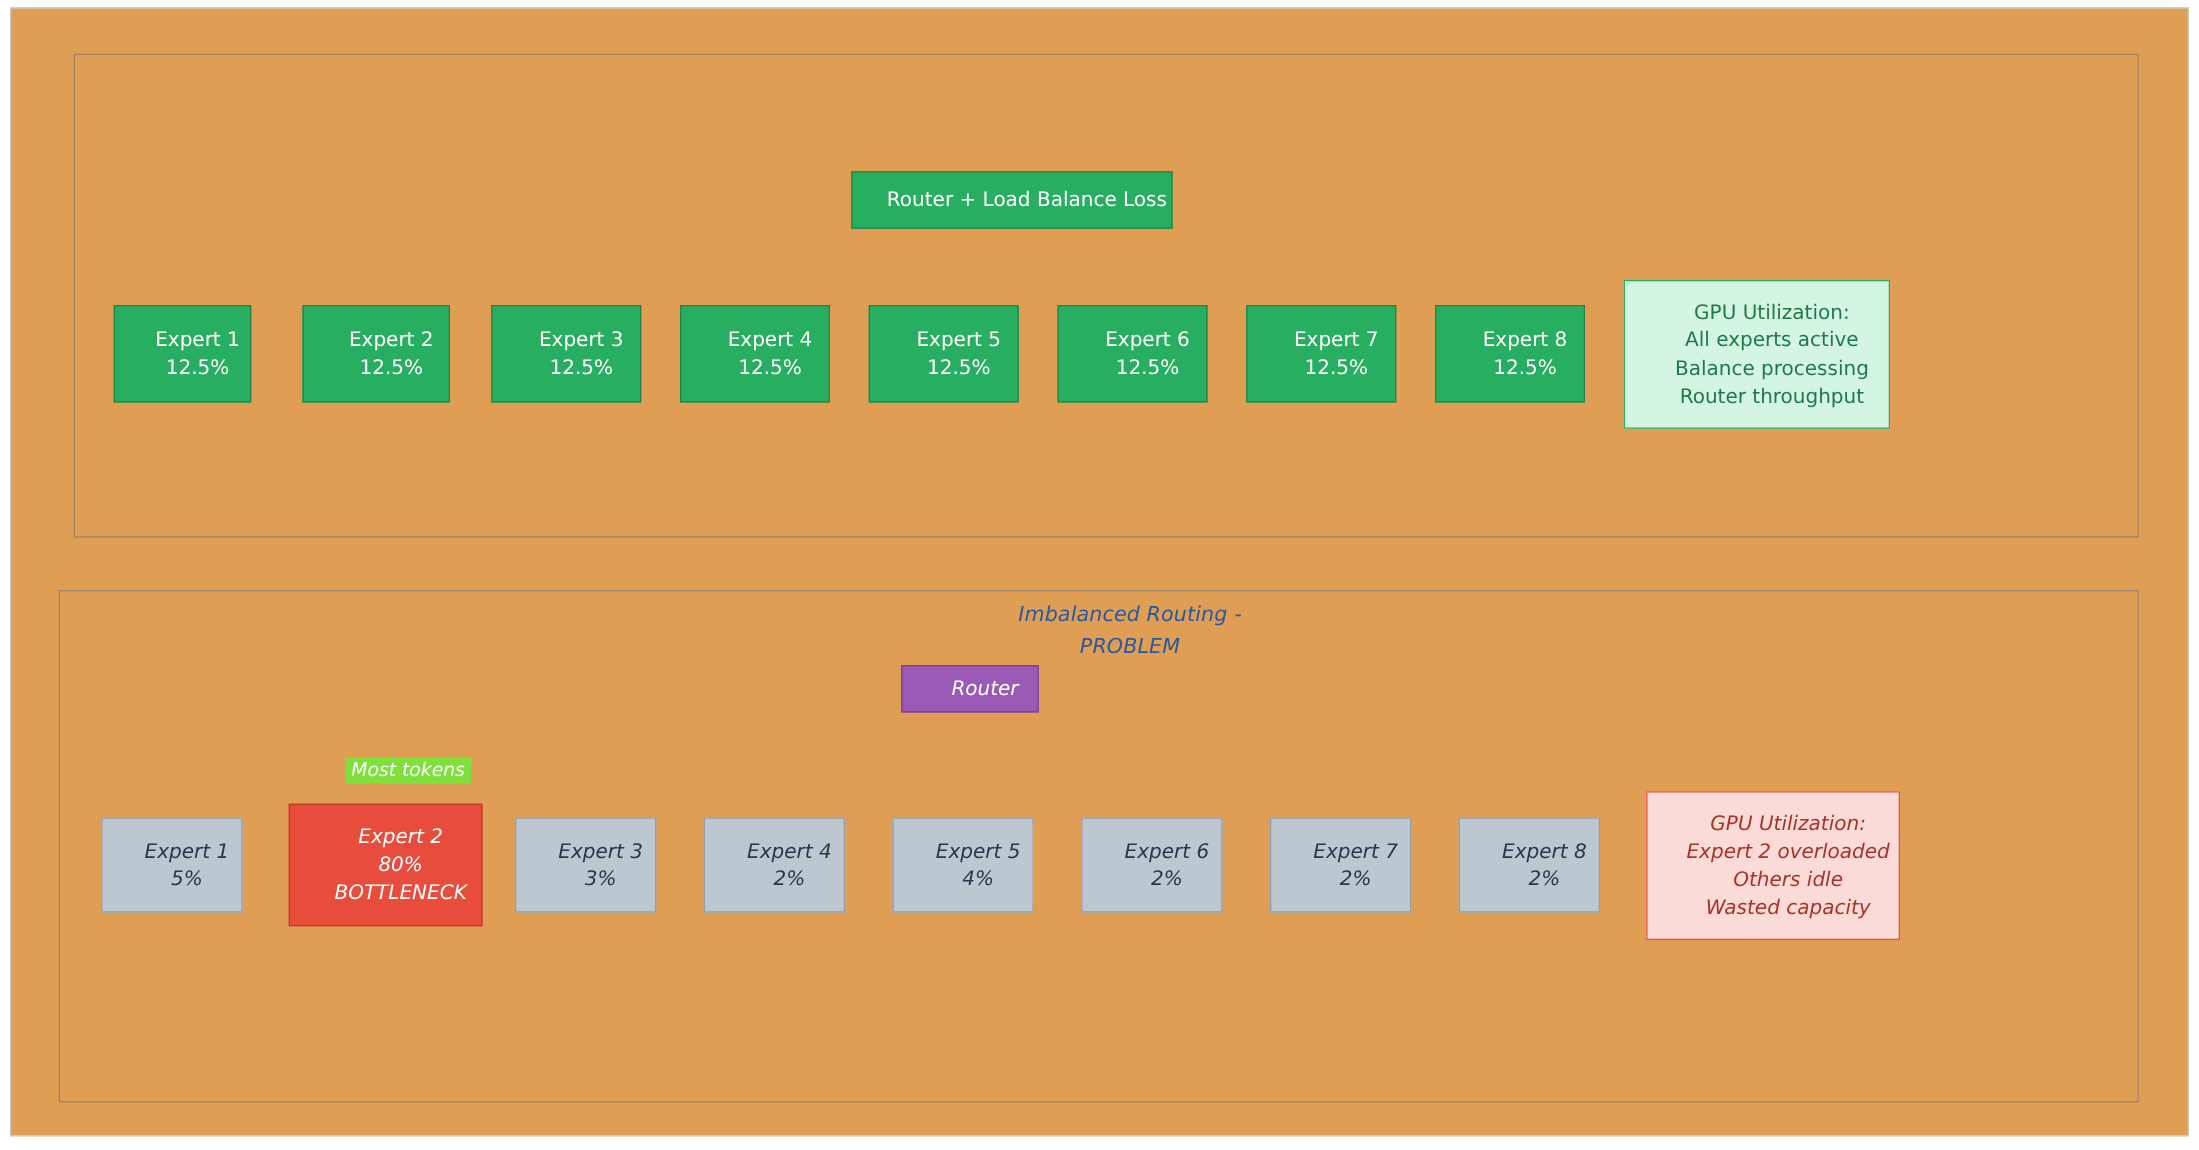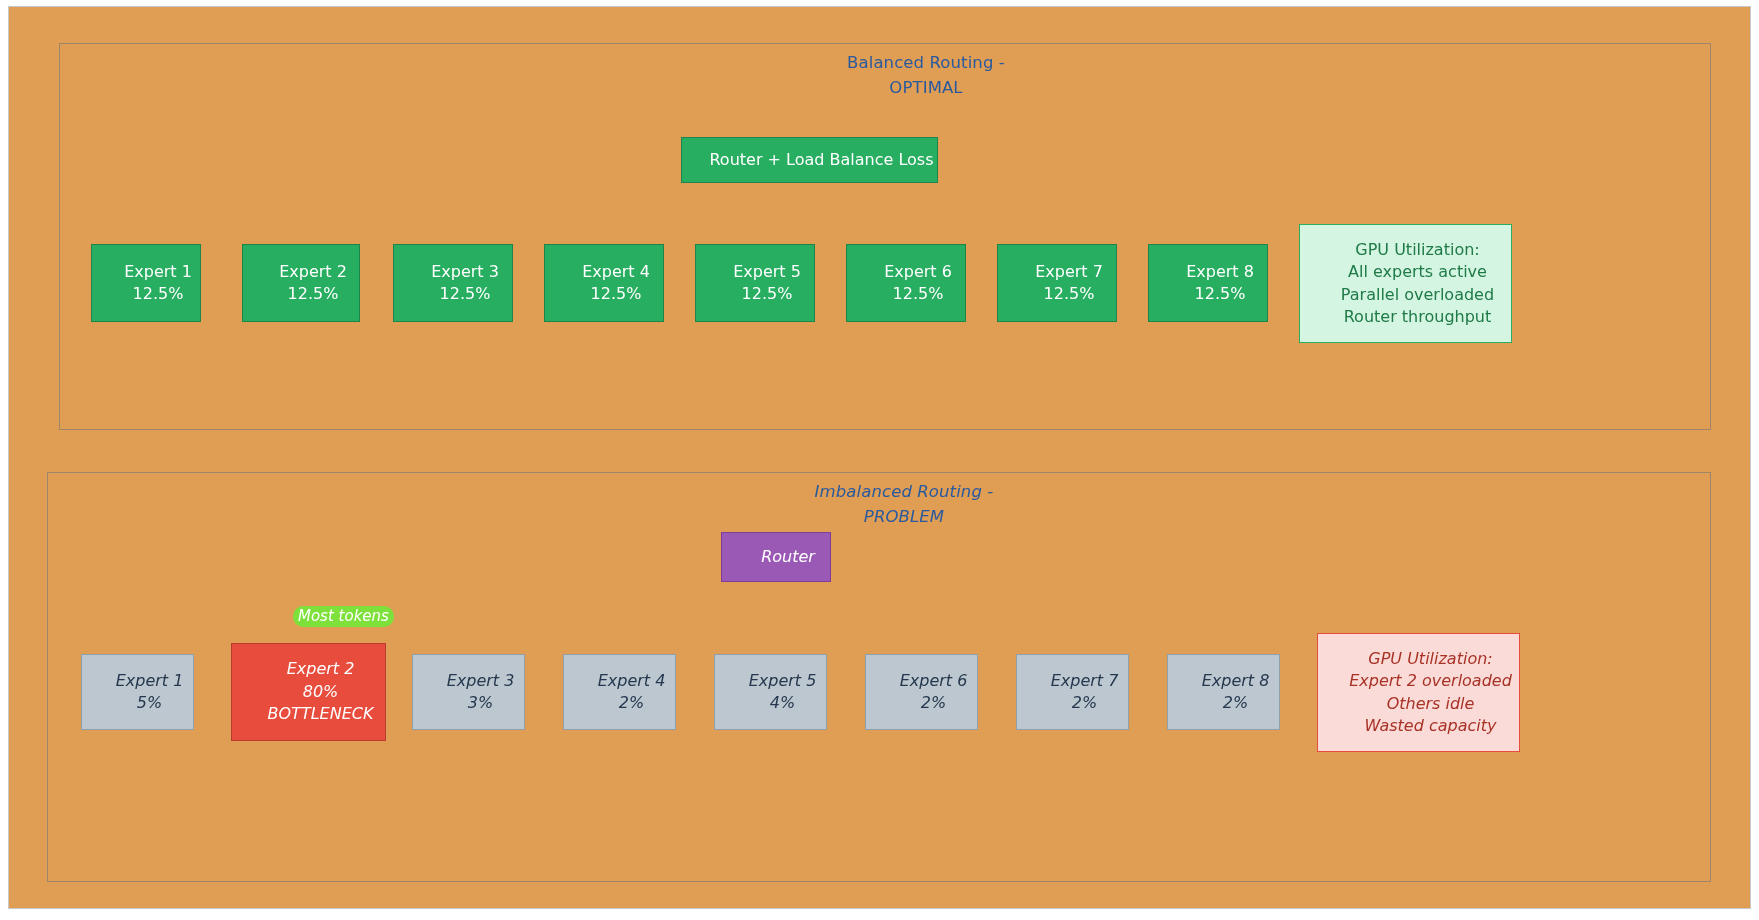--- a/index.html
+++ b/index.html
@@ -55,21 +55,20 @@
         <path d="M740,572 C650,610 600,605 600,622"></path>
         <path d="M765,572 C760,605 750,608 750,622"></path>
         <path d="M790,568 C880,605 898,608 901,622"></path>
         <path d="M820,562 C1000,590 1045,605 1052,622"></path>
         <path d="M826,556 C1140,575 1195,600 1203,622"></path>
       </g>
     </svg>
 
 
     <div class="subgraph" id="sg-balanced">
-      <div class="sg-title">Balanced Routing - OPTIMAL</div>
 
       <div class="node green router-top">
         <span class="ln">Router + Load Balance Loss</span>
       </div>
 
       <div class="node green" style="left:31px;top:200px;width:110px;height:78px;">
         <span class="ln">Expert 1</span>
         <span class="ln">12.5%</span>
       </div>
       <div class="node green" style="left:182px;top:200px;width:118px;height:78px;">
@@ -97,33 +96,33 @@
         <span class="ln">12.5%</span>
       </div>
       <div class="node green" style="left:1088px;top:200px;width:120px;height:78px;">
         <span class="ln">Expert 8</span>
         <span class="ln">12.5%</span>
       </div>
 
       <div class="node info-green" style="left:1239px;top:180px;width:213px;height:119px;">
         <span class="ln">GPU Utilization:</span>
         <span class="ln">All experts active</span>
-        <span class="ln">Parallel overloaded</span>
+        <span class="ln">Balance processing</span>
         <span class="ln">Router throughput</span>
       </div>
     </div>
 
     <div class="subgraph" id="sg-imbalanced">
       <div class="sg-title">Imbalanced Routing - PROBLEM</div>
 
-      <div class="node purple router-bottom" style="left:673px;top:59px;width:110px;height:50px;justify-content:center;">
+      <div class="node purple router-bottom" style="left:673px;top:59px;width:110px;height:38px;justify-content:center;">
         <span class="ln">Router</span>
       </div>
 
-      <div class="edge-label" style="left:245px;top:133px;border-radius:10px;">
+      <div class="edge-label" style="left:228px;top:133px;">
         <span>Most tokens</span>
       </div>
 
       <div class="node grey" style="left:33px;top:181px;width:113px;height:76px;">
         <span class="ln">Expert 1</span>
         <span class="ln">5%</span>
       </div>
 
       <div class="node red" style="left:183px;top:170px;width:155px;height:98px;">
         <span class="ln">Expert 2</span>

